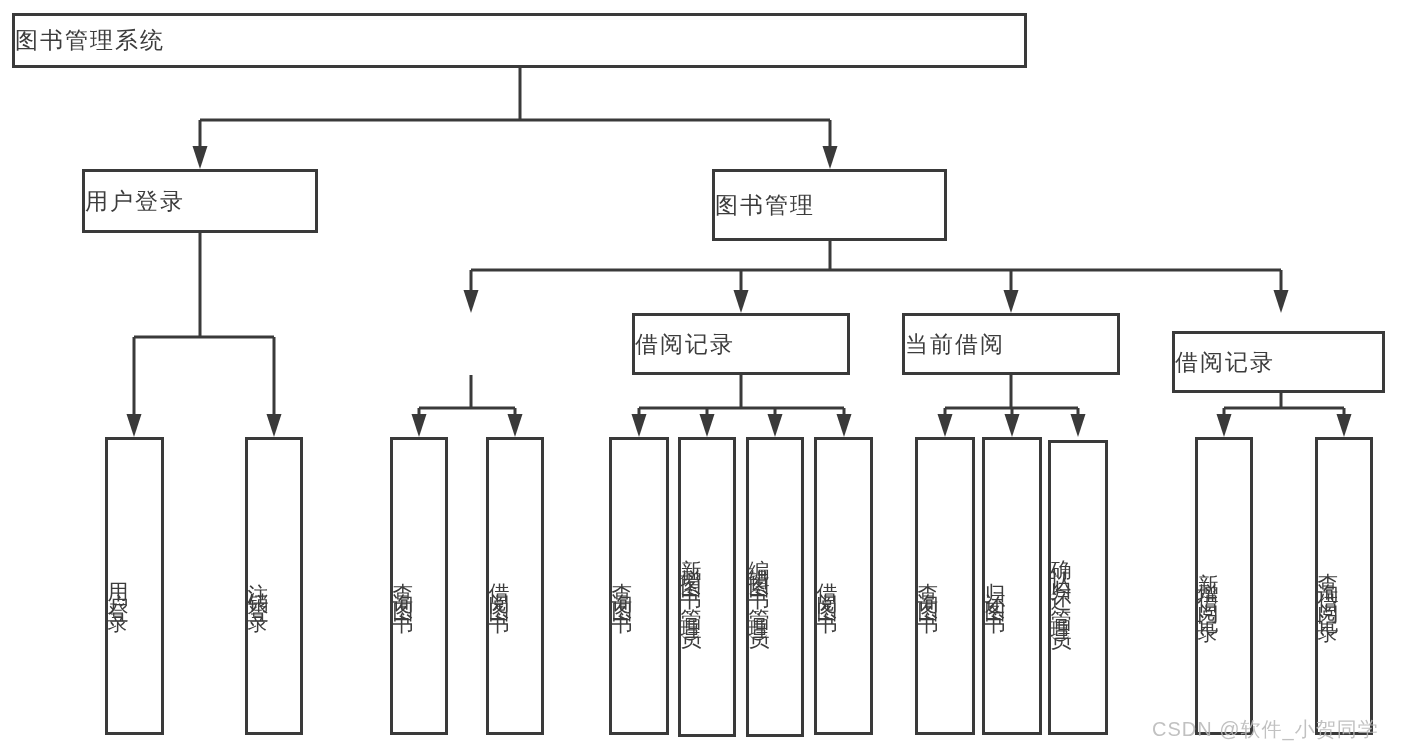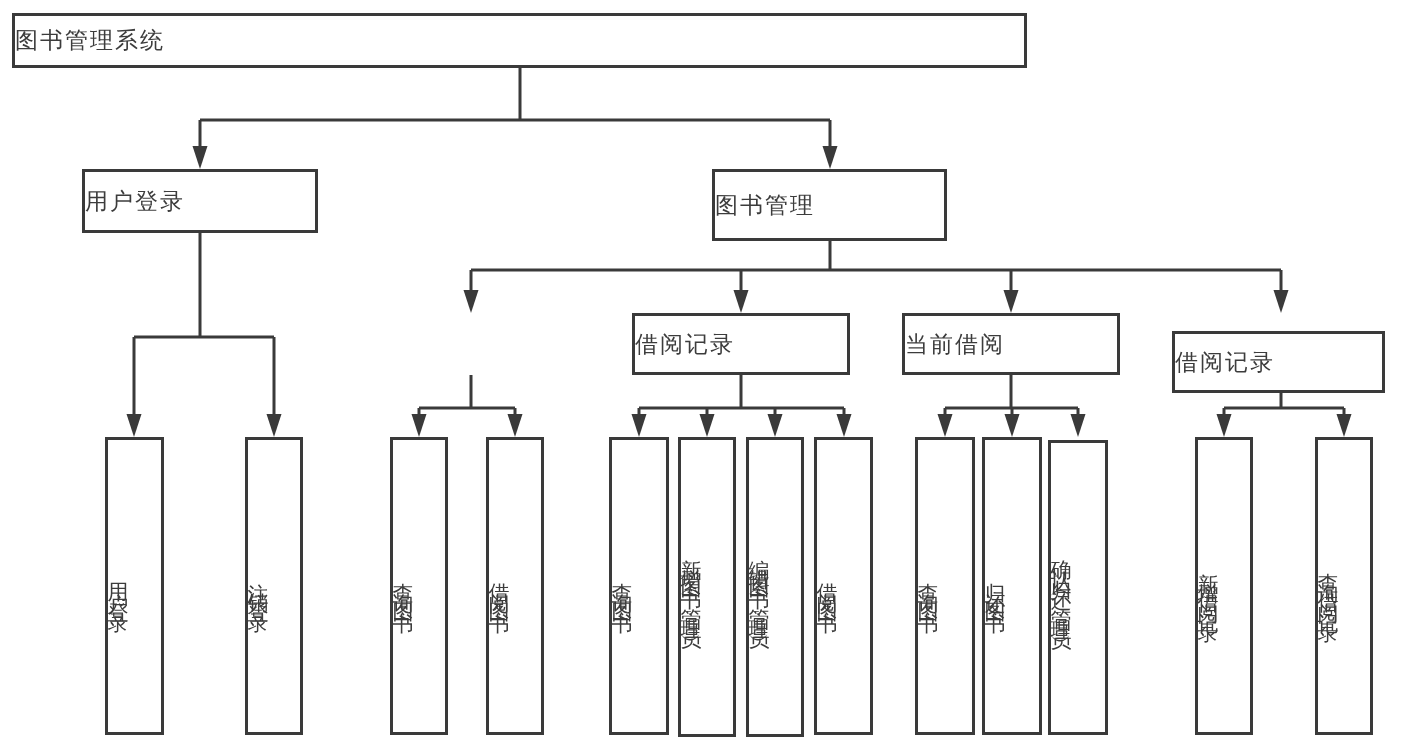--- a/index.html
+++ b/index.html
@@ -140,13 +140,14 @@
     <span class="vtext">确认归还（管理员）</span>
   </div>
 
   <div class="box" style="left:1195px;top:437px;width:58px;height:298px">
     <span class="vtext">新增借阅记录</span>
   </div>
   <div class="box" style="left:1315px;top:437px;width:58px;height:298px">
     <span class="vtext">查询借阅记录</span>
   </div>
 
+  <div class="watermark">CSDN @软件_小贺同学</div>
 </div>
 
 </body></html>

